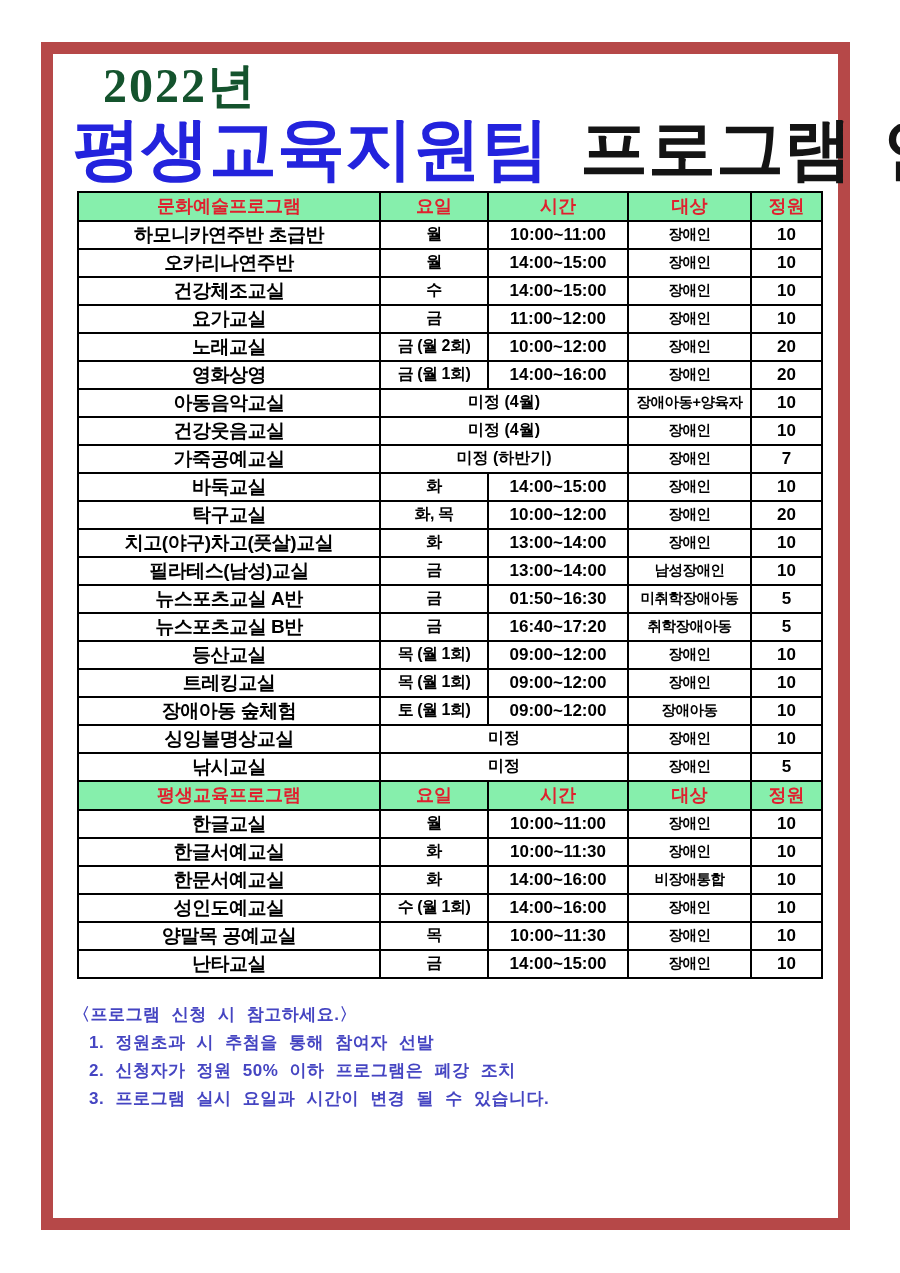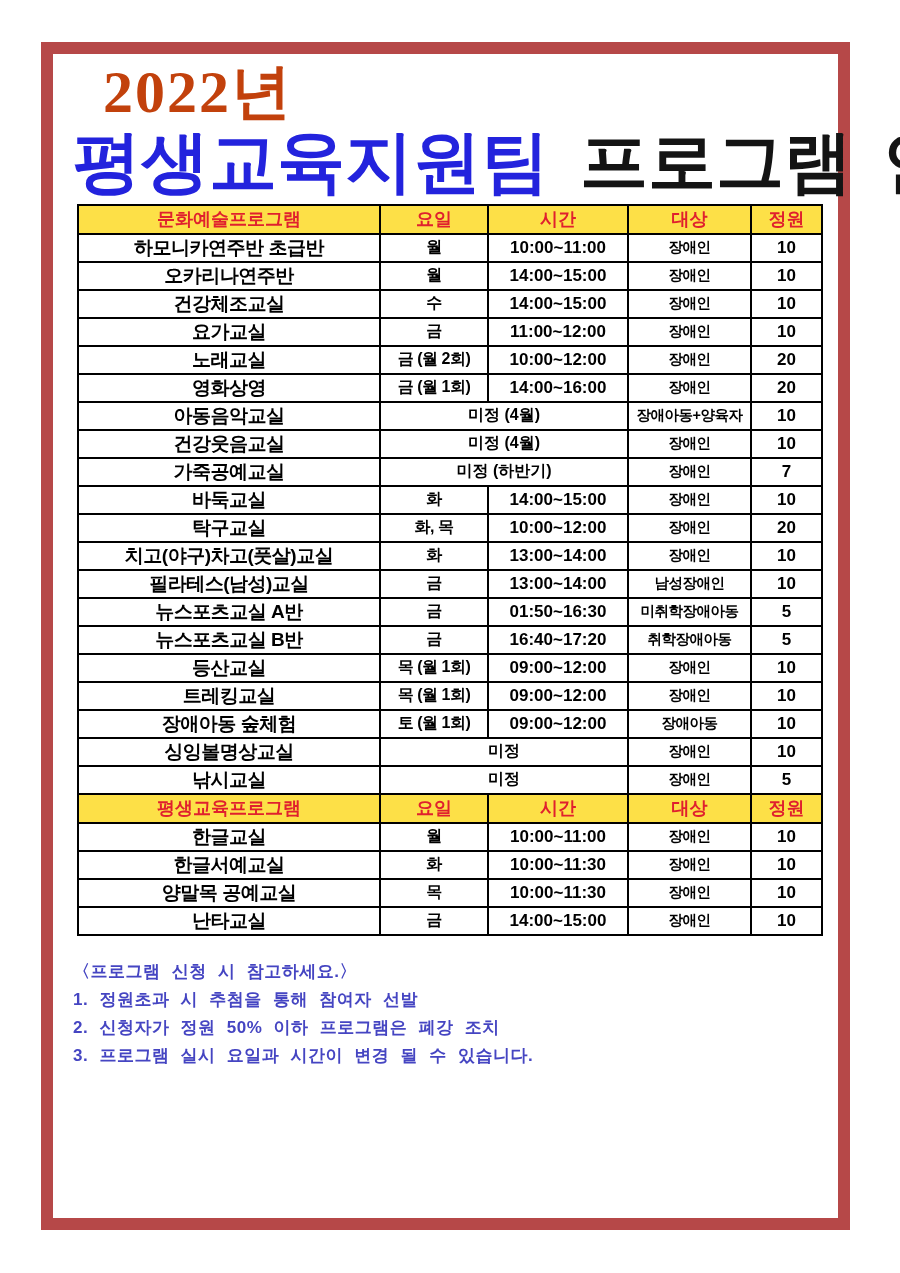--- a/index.html
+++ b/index.html
@@ -23,23 +23,23 @@
     height: 1164px;
     border: 12px solid #b64848;
     background: #ffffff;
     box-sizing: content-box;
   }
   
   .title-year {
     margin: 6px 0 0 50px;
     font-family: "Liberation Serif", serif;
     font-weight: bold;
-    font-size: 60px;
+    font-size: 48px;
     line-height: 1.08;
-    color: #c2410c;
+    color: #14532d;
     letter-spacing: 2px;
   }
   .title-main {
     margin: 0 0 4px 20px;
     font-family: "Liberation Serif", serif;
     font-weight: bold;
     font-size: 68px;
     line-height: 1.1;
     white-space: nowrap;
     word-spacing: 14px;
@@ -58,21 +58,21 @@
   }
   table.program-table td {
     border: 2px solid #000000;
     text-align: center;
     vertical-align: middle;
     padding: 0;
     overflow: hidden;
     white-space: nowrap;
   }
   tr.section-header td {
-    background: #fde047;
+    background: #86efac;
     color: #e0202e;
     font-weight: bold;
     font-size: 18px;
     height: 27px;
   }
   tr.data-row td {
     height: 25.6px;
     font-weight: bold;
     color: #000000;
   }
@@ -85,21 +85,21 @@
   
   .notes {
     margin: 22px 0 0 20px;
     color: #4545c2;
     font-weight: bold;
     font-size: 17px;
     word-spacing: 6px;
     letter-spacing: 0.5px;
   }
   .notes .note-heading { line-height: 28px; }
-  .notes .note-item    { line-height: 28px; }
+  .notes .note-item    { line-height: 28px; margin-left: 16px; }
 </style>
 </head>
 <body>
 
 <div class="canvas">
   <div class="page-frame">
 
     <div class="title-year">2022년</div>
 
     <div class="title-main">
@@ -274,20 +274,34 @@
               <td class="capacity">10</td>
             </tr>
             <tr class="data-row">
               <td class="program">한글서예교실</td>
               <td class="day">화</td>
               <td class="time">10:00~11:30</td>
               <td class="target">장애인</td>
               <td class="capacity">10</td>
             </tr>
             <tr class="data-row">
+              <td class="program">한문서예교실</td>
+              <td class="day">화</td>
+              <td class="time">14:00~16:00</td>
+              <td class="target">비장애통합</td>
+              <td class="capacity">10</td>
+            </tr>
+            <tr class="data-row">
+              <td class="program">성인도예교실</td>
+              <td class="day">수 (월 1회)</td>
+              <td class="time">14:00~16:00</td>
+              <td class="target">장애인</td>
+              <td class="capacity">10</td>
+            </tr>
+            <tr class="data-row">
               <td class="program">양말목 공예교실</td>
               <td class="day">목</td>
               <td class="time">10:00~11:30</td>
               <td class="target">장애인</td>
               <td class="capacity">10</td>
             </tr>
             <tr class="data-row">
               <td class="program">난타교실</td>
               <td class="day">금</td>
               <td class="time">14:00~15:00</td>

